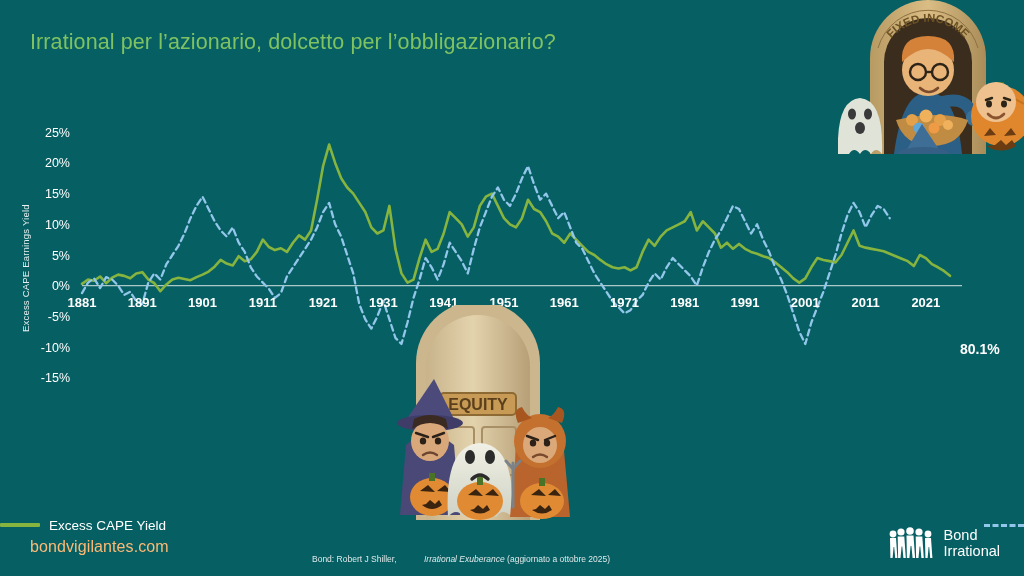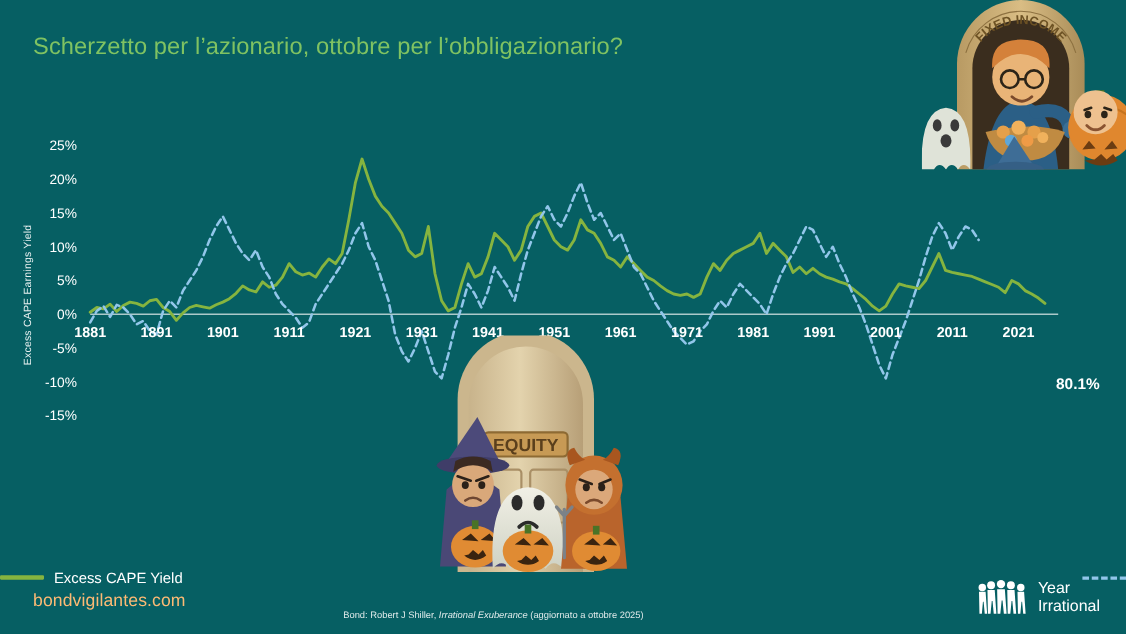--- a/index.html
+++ b/index.html
@@ -57,38 +57,38 @@
 
   
   .brandline{
     position:absolute;left:30px;top:538px;
     font-size:16px;color:#fdba74;letter-spacing:.1px;
   }
   .source{
     position:absolute;left:312px;top:554px;
     font-size:8.5px;color:#dfeaea;white-space:nowrap;
   }
-  .source em{}
+  .source em{margin-left:25px;}
   .logo{
     position:absolute;right:24px;top:527px;
     display:flex;align-items:center;gap:9px;
   }
   .logo-text{font-size:14.5px;line-height:16px;color:#ffffff;font-weight:400;}
 
   
   .illus{position:absolute;}
   #illus-fixed-income{left:838px;top:-4px;width:190px;height:158px;}
   #illus-equity{left:382px;top:305px;width:232px;height:215px;}
 </style>
 </head>
 <body>
 
 <div class="root">
 
-  <div class="title-main">Scherzetto per l’azionario, ottobre per l’obbligazionario?</div>
+  <div class="title-main">Irrational per l’azionario, dolcetto per l’obbligazionario?</div>
 
   <div class="chart-wrap">
     <div class="yaxis-title">Excess CAPE Earnings Yield</div>
     <svg class="chart-svg" id="chart" width="1024" height="410">
         <text x="70" y="36.77272727272728" text-anchor="end" class="tick-label">25%</text>
         <text x="70" y="67.45454545454545" text-anchor="end" class="tick-label">20%</text>
         <text x="70" y="98.13636363636364" text-anchor="end" class="tick-label">15%</text>
         <text x="70" y="128.8181818181818" text-anchor="end" class="tick-label">10%</text>
         <text x="70" y="159.5" text-anchor="end" class="tick-label">5%</text>
         <text x="70" y="190.1818181818182" text-anchor="end" class="tick-label">0%</text>
@@ -275,18 +275,18 @@
           <path d="M10.7 9.4 h6.6 l1.5 21.6 h-2.4 l-1.1 -11.6 h-.7 l-1.1 11.6 h-2.4 Z"></path>
         <circle cx="23" cy="4" r="3.8"></circle>
           <path d="M19.5 8.6 h7 l1.6 22.4 h-2.5 l-1.2 -12 h-.8 l-1.2 12 h-2.5 Z"></path>
         <circle cx="32" cy="5" r="3.6"></circle>
           <path d="M28.7 9.4 h6.6 l1.5 21.6 h-2.4 l-1.1 -11.6 h-.7 l-1.1 11.6 h-2.4 Z"></path>
         <circle cx="41" cy="7" r="3.4"></circle>
           <path d="M38 11 h6 l1.4 20 h-2.2 l-1 -11 h-.6 l-1 11 h-2.2 Z"></path>
       </g>
     </svg>
     <div class="logo-text">
-      <div>Year</div>
+      <div>Bond</div>
       <div>Irrational</div>
     </div>
   </div>
 
 </div>
 
 </body></html>

